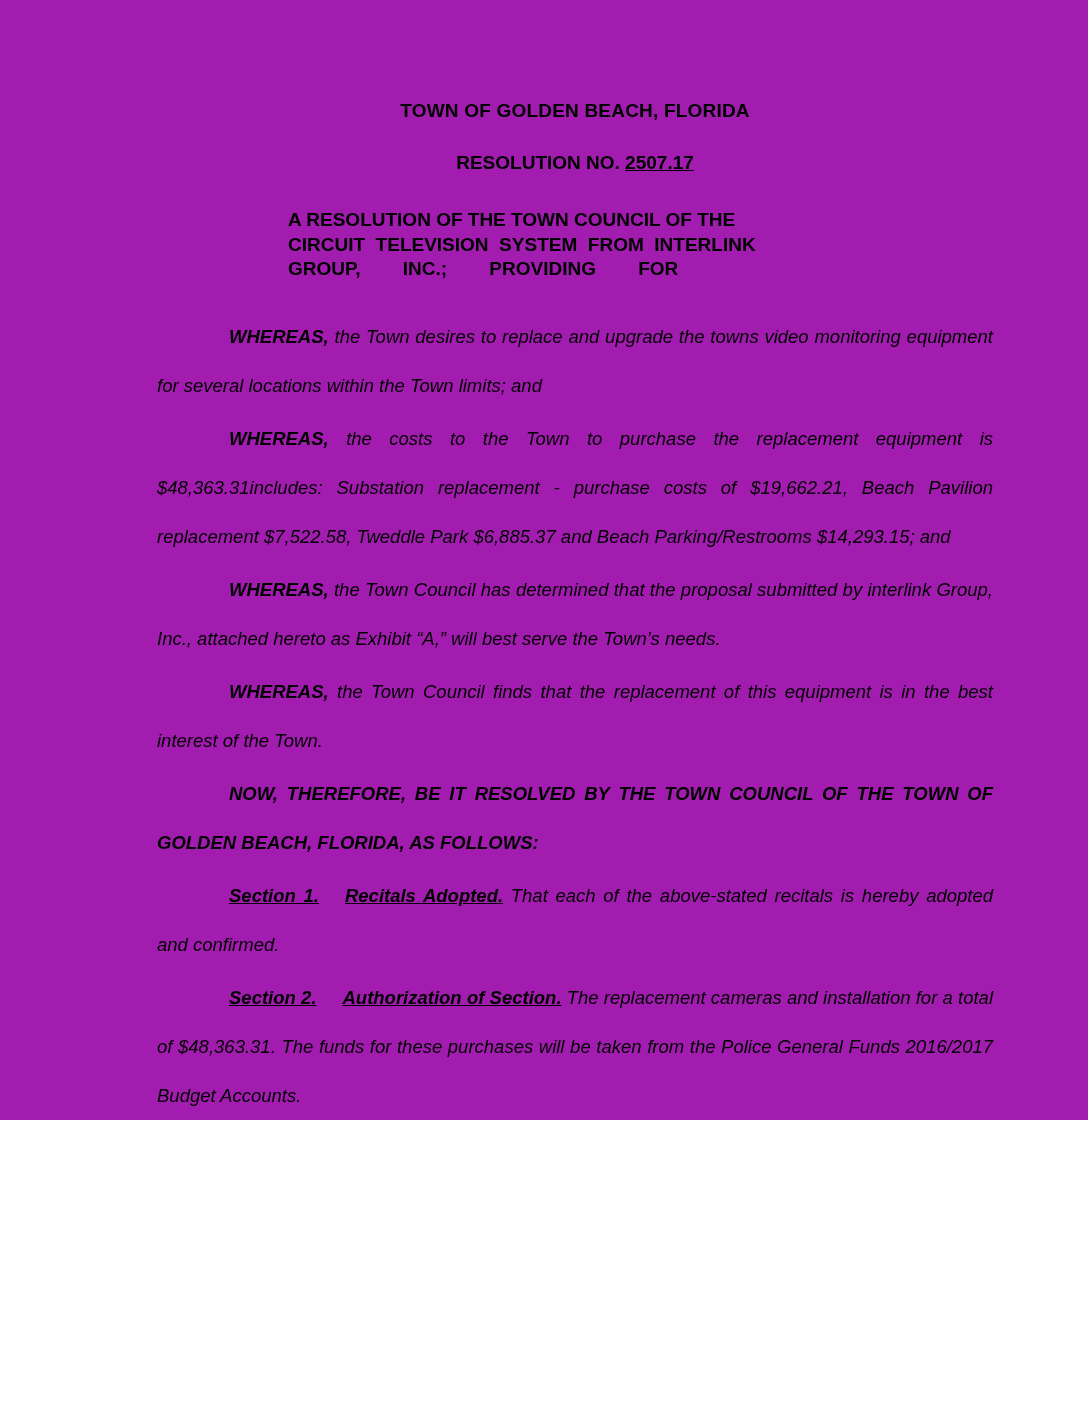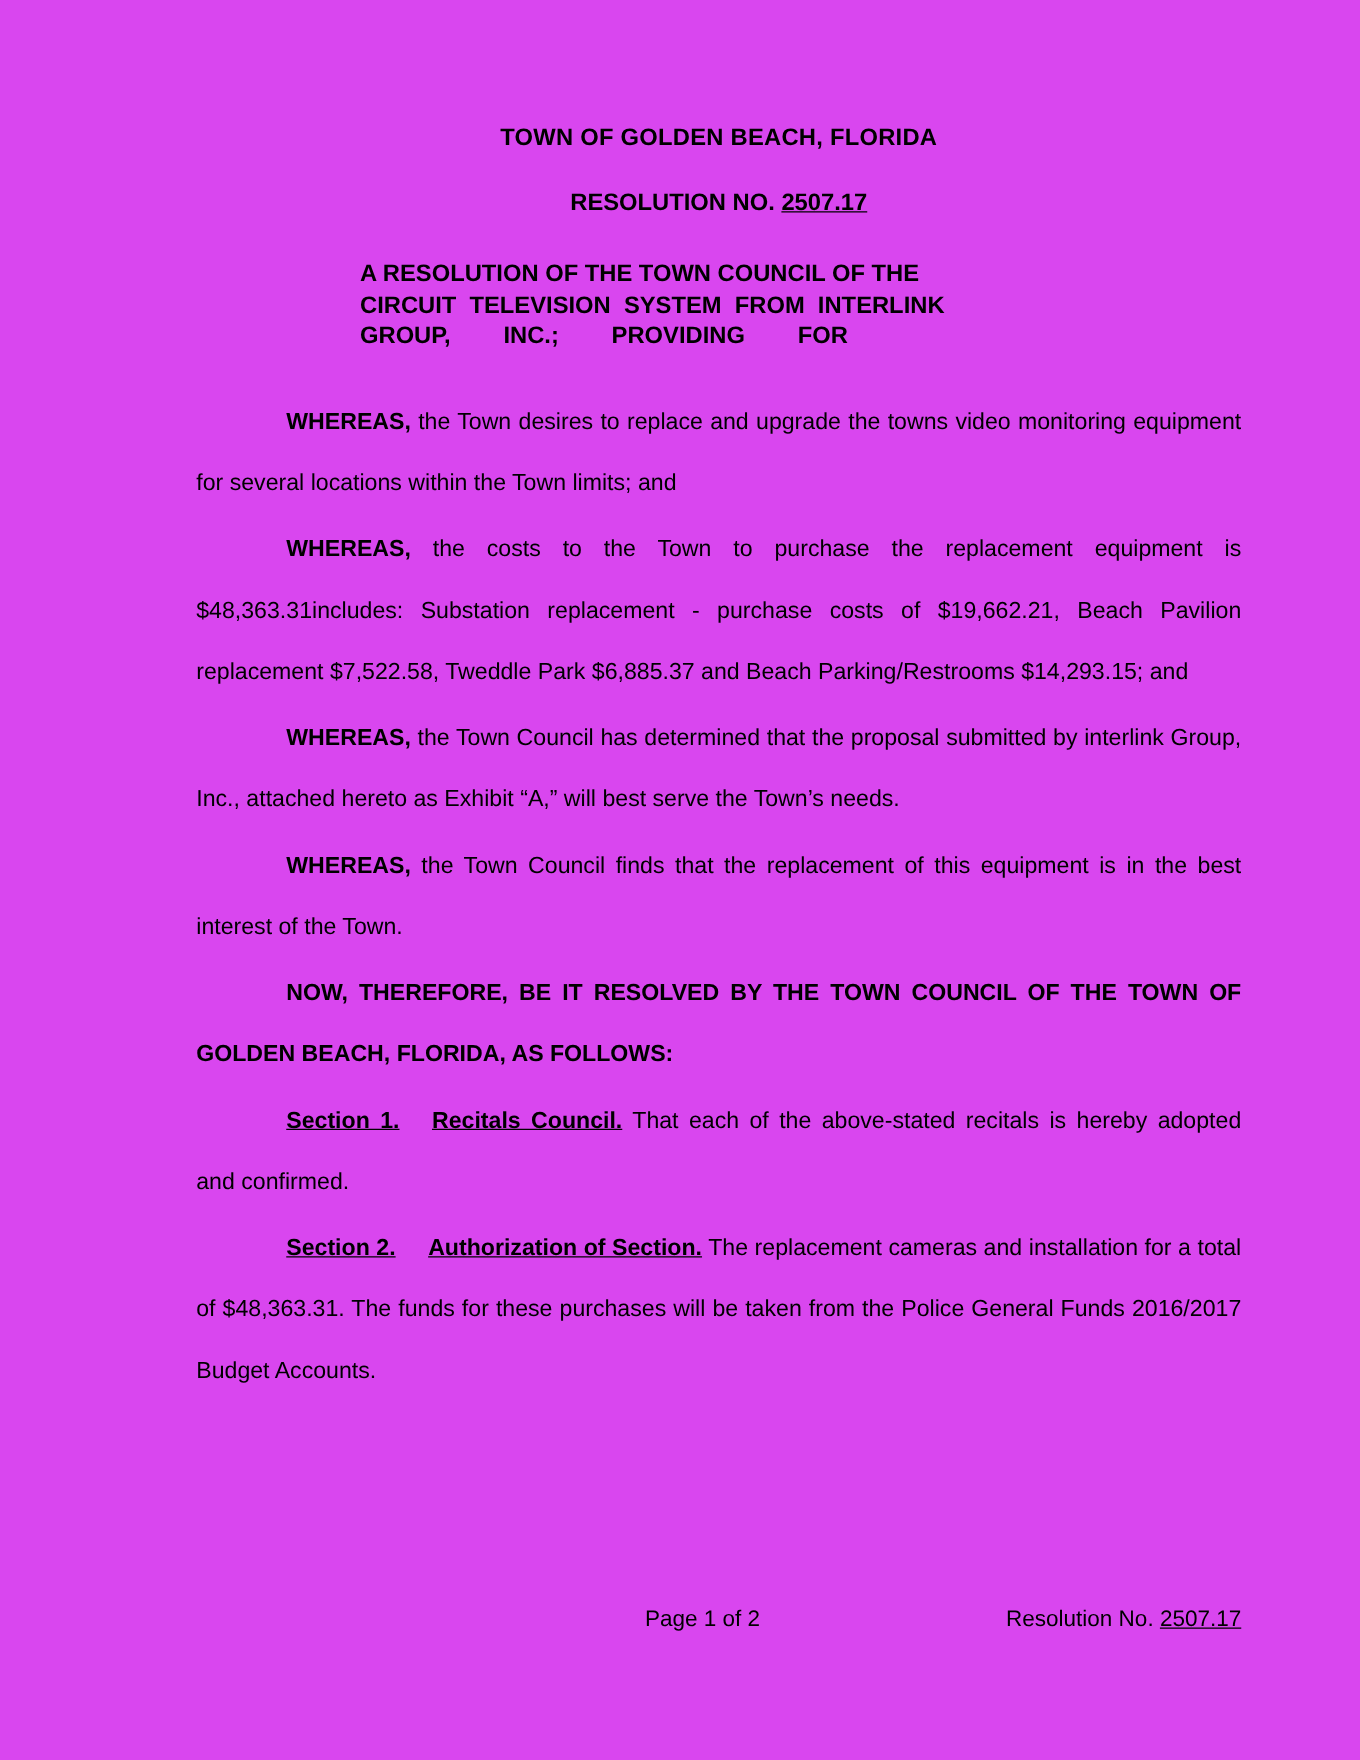--- a/index.html
+++ b/index.html
@@ -7,23 +7,23 @@
     padding: 0;
     background: #ffffff;
   }
   body {
     font-family: "Liberation Sans", sans-serif;
     color: #000000;
   }
   .page {
     position: relative;
     width: 1088px;
-    height: 1408px;
+    height: 1120px;
     margin: 0 auto;
-    background: #d946ef;
+    background: #a21caf;
     box-sizing: border-box;
     overflow: hidden;
   }
   .content {
     position: absolute;
     left: 157px;
     top: 100px;
     width: 836px;
   }
   .doc-title {
@@ -56,20 +56,21 @@
   }
   .body-block {
     margin-top: 30px;
   }
   p.para {
     margin: 0 0 4px 0;
     font-size: 18.5px;
     line-height: 49px;
     text-align: justify;
     text-indent: 72px;
+    font-style: italic;
   }
   .b {
     font-weight: bold;
   }
   .bu {
     font-weight: bold;
     text-decoration: underline;
   }
   .sec-gap {
     display: inline-block;
@@ -119,21 +120,21 @@
       <p class="para"><span class="b">WHEREAS,</span><span> the Town desires to replace and upgrade the towns video monitoring equipment for several locations within the Town limits; and</span></p>
 
       <p class="para"><span class="b">WHEREAS,</span><span> the costs to the Town to purchase the replacement equipment is $48,363.31includes: Substation replacement - purchase costs of $19,662.21, Beach Pavilion replacement $7,522.58, Tweddle Park $6,885.37 and Beach Parking/Restrooms $14,293.15; and</span></p>
 
       <p class="para"><span class="b">WHEREAS,</span><span> the Town Council has determined that the proposal submitted by interlink Group, Inc., attached hereto as Exhibit “A,” will best serve the Town’s needs.</span></p>
 
       <p class="para"><span class="b">WHEREAS,</span><span> the Town Council finds that the replacement of this equipment is in the best interest of the Town.</span></p>
 
       <p class="para"><span class="b">NOW,  THEREFORE,  BE  IT  RESOLVED  BY  THE  TOWN  COUNCIL  OF  THE TOWN OF GOLDEN BEACH, FLORIDA, AS FOLLOWS:</span></p>
 
-      <p class="para"><span class="bu">Section 1.</span><span class="sec-gap"></span><span class="bu">Recitals Council.</span><span> That each of the above-stated recitals is hereby adopted and confirmed.</span></p>
+      <p class="para"><span class="bu">Section 1.</span><span class="sec-gap"></span><span class="bu">Recitals Adopted.</span><span> That each of the above-stated recitals is hereby adopted and confirmed.</span></p>
 
       <p class="para"><span class="bu">Section 2.</span><span class="sec-gap"></span><span class="bu">Authorization of Section.</span><span>  The  replacement  cameras  and installation for a total of $48,363.31. The funds for these purchases will be taken from the Police General Funds 2016/2017 Budget Accounts.</span></p>
 
     </div>
   </div>
 
   <div class="footer">
     <div class="left">Page 1 of 2</div>
     <div class="right"><span>Resolution No. </span><span class="num">2507.17</span></div>
   </div>

